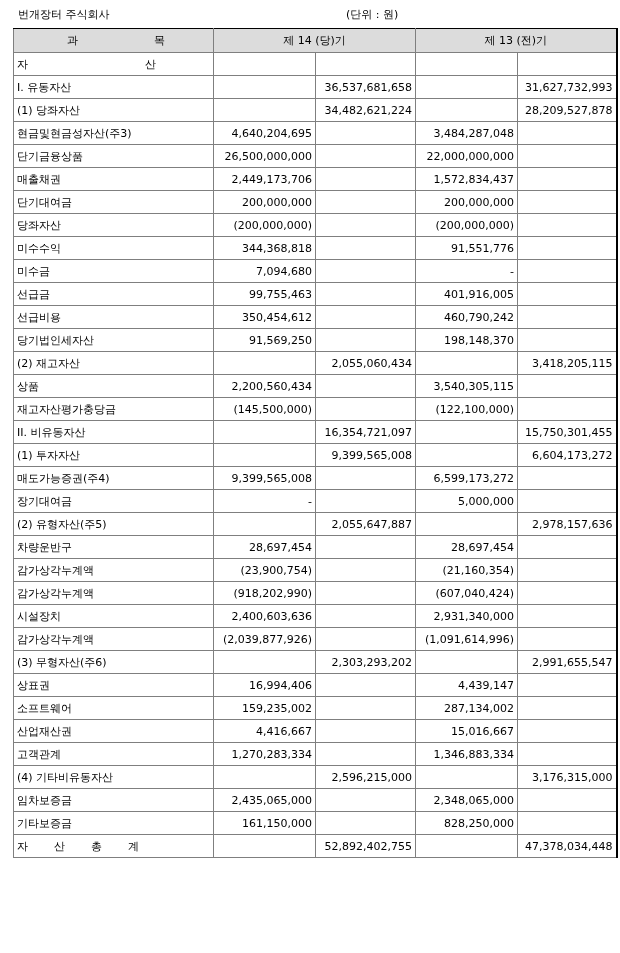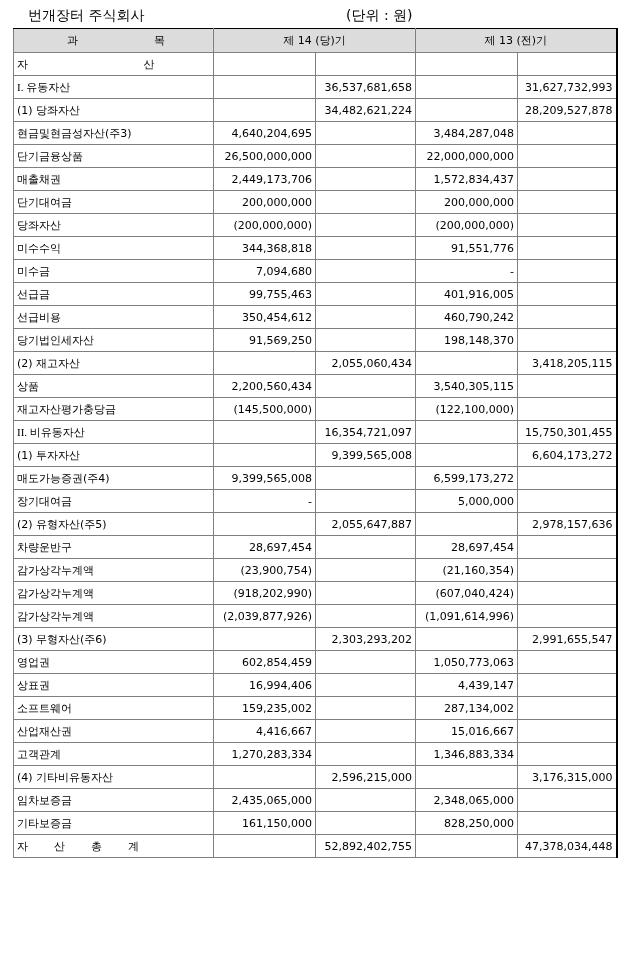--- a/index.html
+++ b/index.html
@@ -1,43 +1,43 @@
 <!DOCTYPE html>
 <html><head>
 <meta charset="utf-8">
 <style>
   html, body { margin: 0; padding: 0; background: #ffffff; }
   body {
     width: 620px; height: 953px; position: relative; overflow: hidden;
     font-family: "DejaVu Sans", sans-serif; font-size: 11px; color: #000;
   }
   .company {
-    position: absolute; left: 28px; top: 7px; font-size: 14px; text-align: right;
+    position: absolute; left: 18px; top: 7px; font-size: 11px; text-align: right;
   }
   .unit {
-    position: absolute; left: 346px; top: 7px; font-size: 14px;
+    position: absolute; left: 346px; top: 7px; font-size: 11px;
   }
   table.bs {
     position: absolute; left: 13px; top: 28px;
     border-collapse: collapse; table-layout: fixed;
     border: 1px solid #000;
     border-right: 2px solid #000;
     border-top: 1px solid #000;
   }
   table.bs td, table.bs th {
     border: 1px solid #7f7f7f;
     height: 22px; padding: 0 3px; white-space: nowrap; overflow: hidden;
     font-weight: normal; font-size: 11px;
   }
   table.bs th {
     background: #dcdcdc; height: 23px; text-align: center;
   }
   table.bs tr:first-child th { border-top: 1px solid #000; }
   table.bs td.num { text-align: right; }
-  td.lvl0 { padding-left: 3px; font-family: Liberation Serif, serif; }
+  td.lvl0 { padding-left: 3px; }
   td.lvl1 { padding-left: 10px; }
   td.lvl2 { padding-left: 23px; margin-left: 32px; }
   .hdr-subject { display: flex; justify-content: space-between; padding: 0 45px 0 50px; }
 </style>
 </head>
 <body>
 
 <div class="company">번개장터 주식회사</div>
 <div class="unit">(단위 : 원)</div>
 
@@ -228,39 +228,39 @@
         <td class="num"></td>
       </tr>
       <tr>
         <td class="lvl2">감가상각누계액</td>
         <td class="num">(918,202,990)</td>
         <td class="num"></td>
         <td class="num">(607,040,424)</td>
         <td class="num"></td>
       </tr>
       <tr>
+        <td class="lvl2">시설장치</td>
+        <td class="num">2,400,603,636</td>
+        <td class="num"></td>
+        <td class="num">2,931,340,000</td>
+        <td class="num"></td>
+      </tr>
+      <tr>
         <td class="lvl2">감가상각누계액</td>
         <td class="num">(2,039,877,926)</td>
         <td class="num"></td>
         <td class="num">(1,091,614,996)</td>
         <td class="num"></td>
       </tr>
       <tr>
         <td class="lvl1">(3) 무형자산(주6)</td>
         <td class="num"></td>
         <td class="num">2,303,293,202</td>
         <td class="num"></td>
         <td class="num">2,991,655,547</td>
-      </tr>
-      <tr>
-        <td class="lvl2">영업권</td>
-        <td class="num">602,854,459</td>
-        <td class="num"></td>
-        <td class="num">1,050,773,063</td>
-        <td class="num"></td>
       </tr>
       <tr>
         <td class="lvl2">상표권</td>
         <td class="num">16,994,406</td>
         <td class="num"></td>
         <td class="num">4,439,147</td>
         <td class="num"></td>
       </tr>
       <tr>
         <td class="lvl2">소프트웨어</td>

